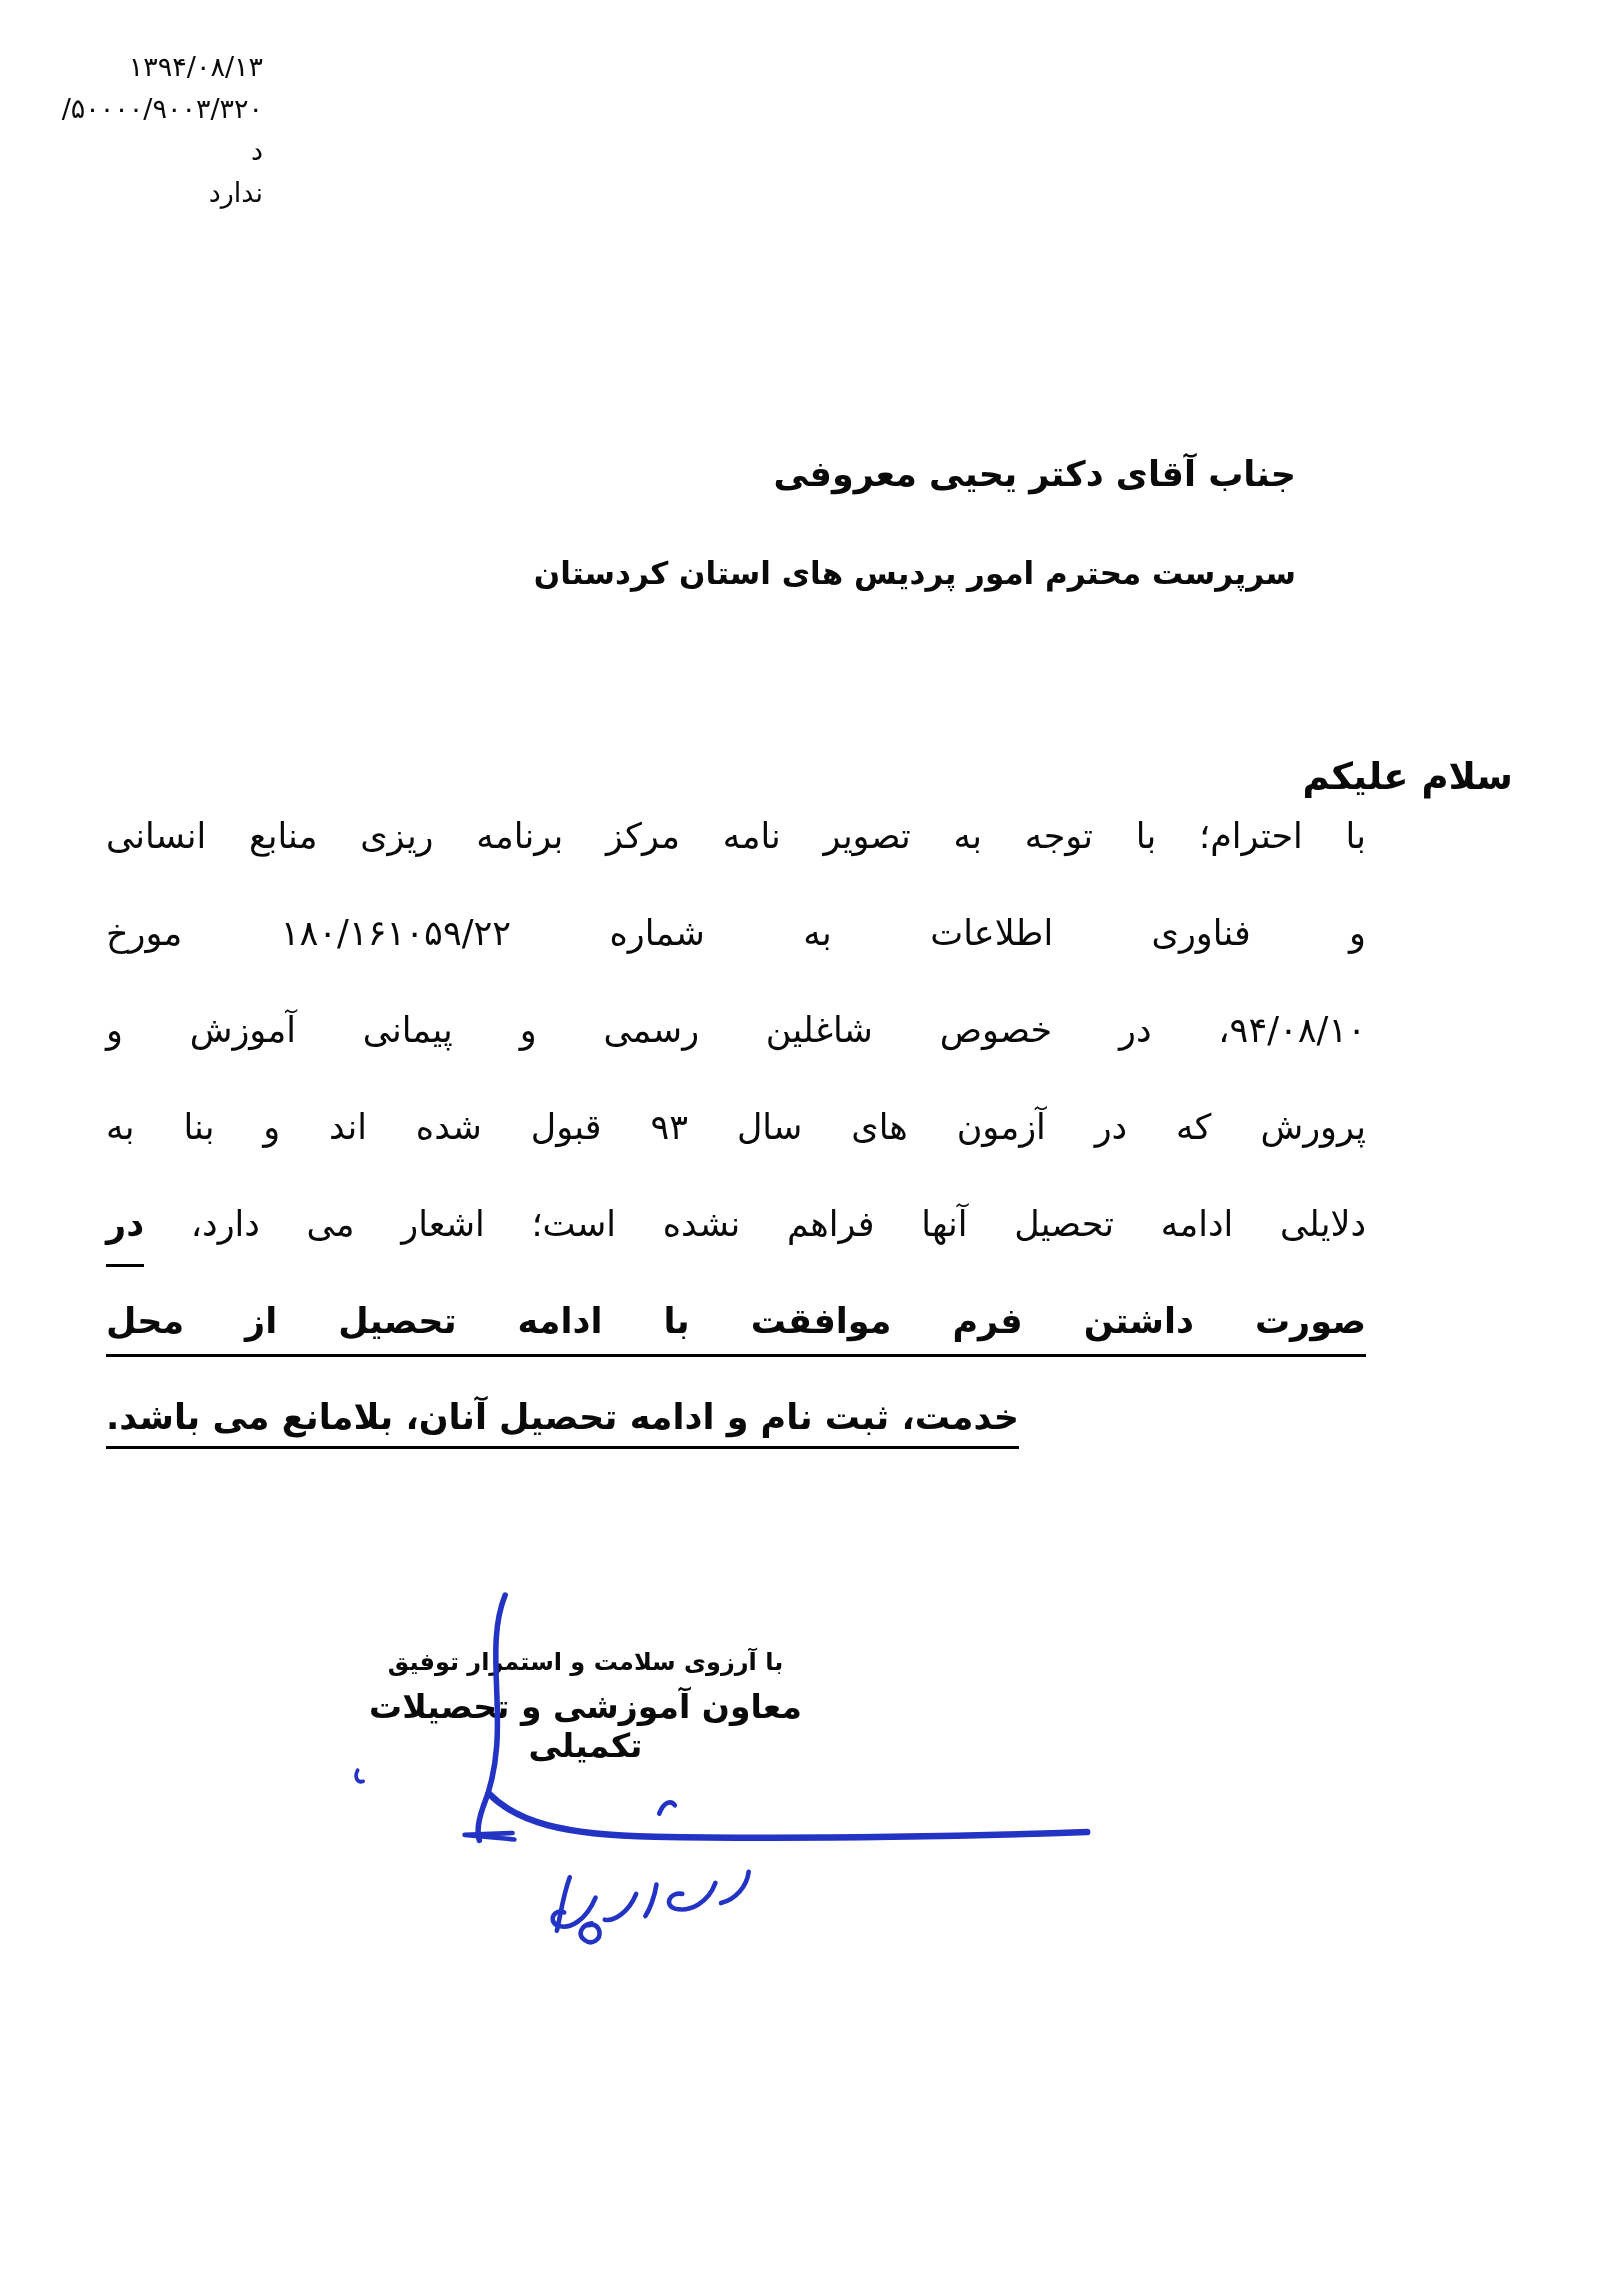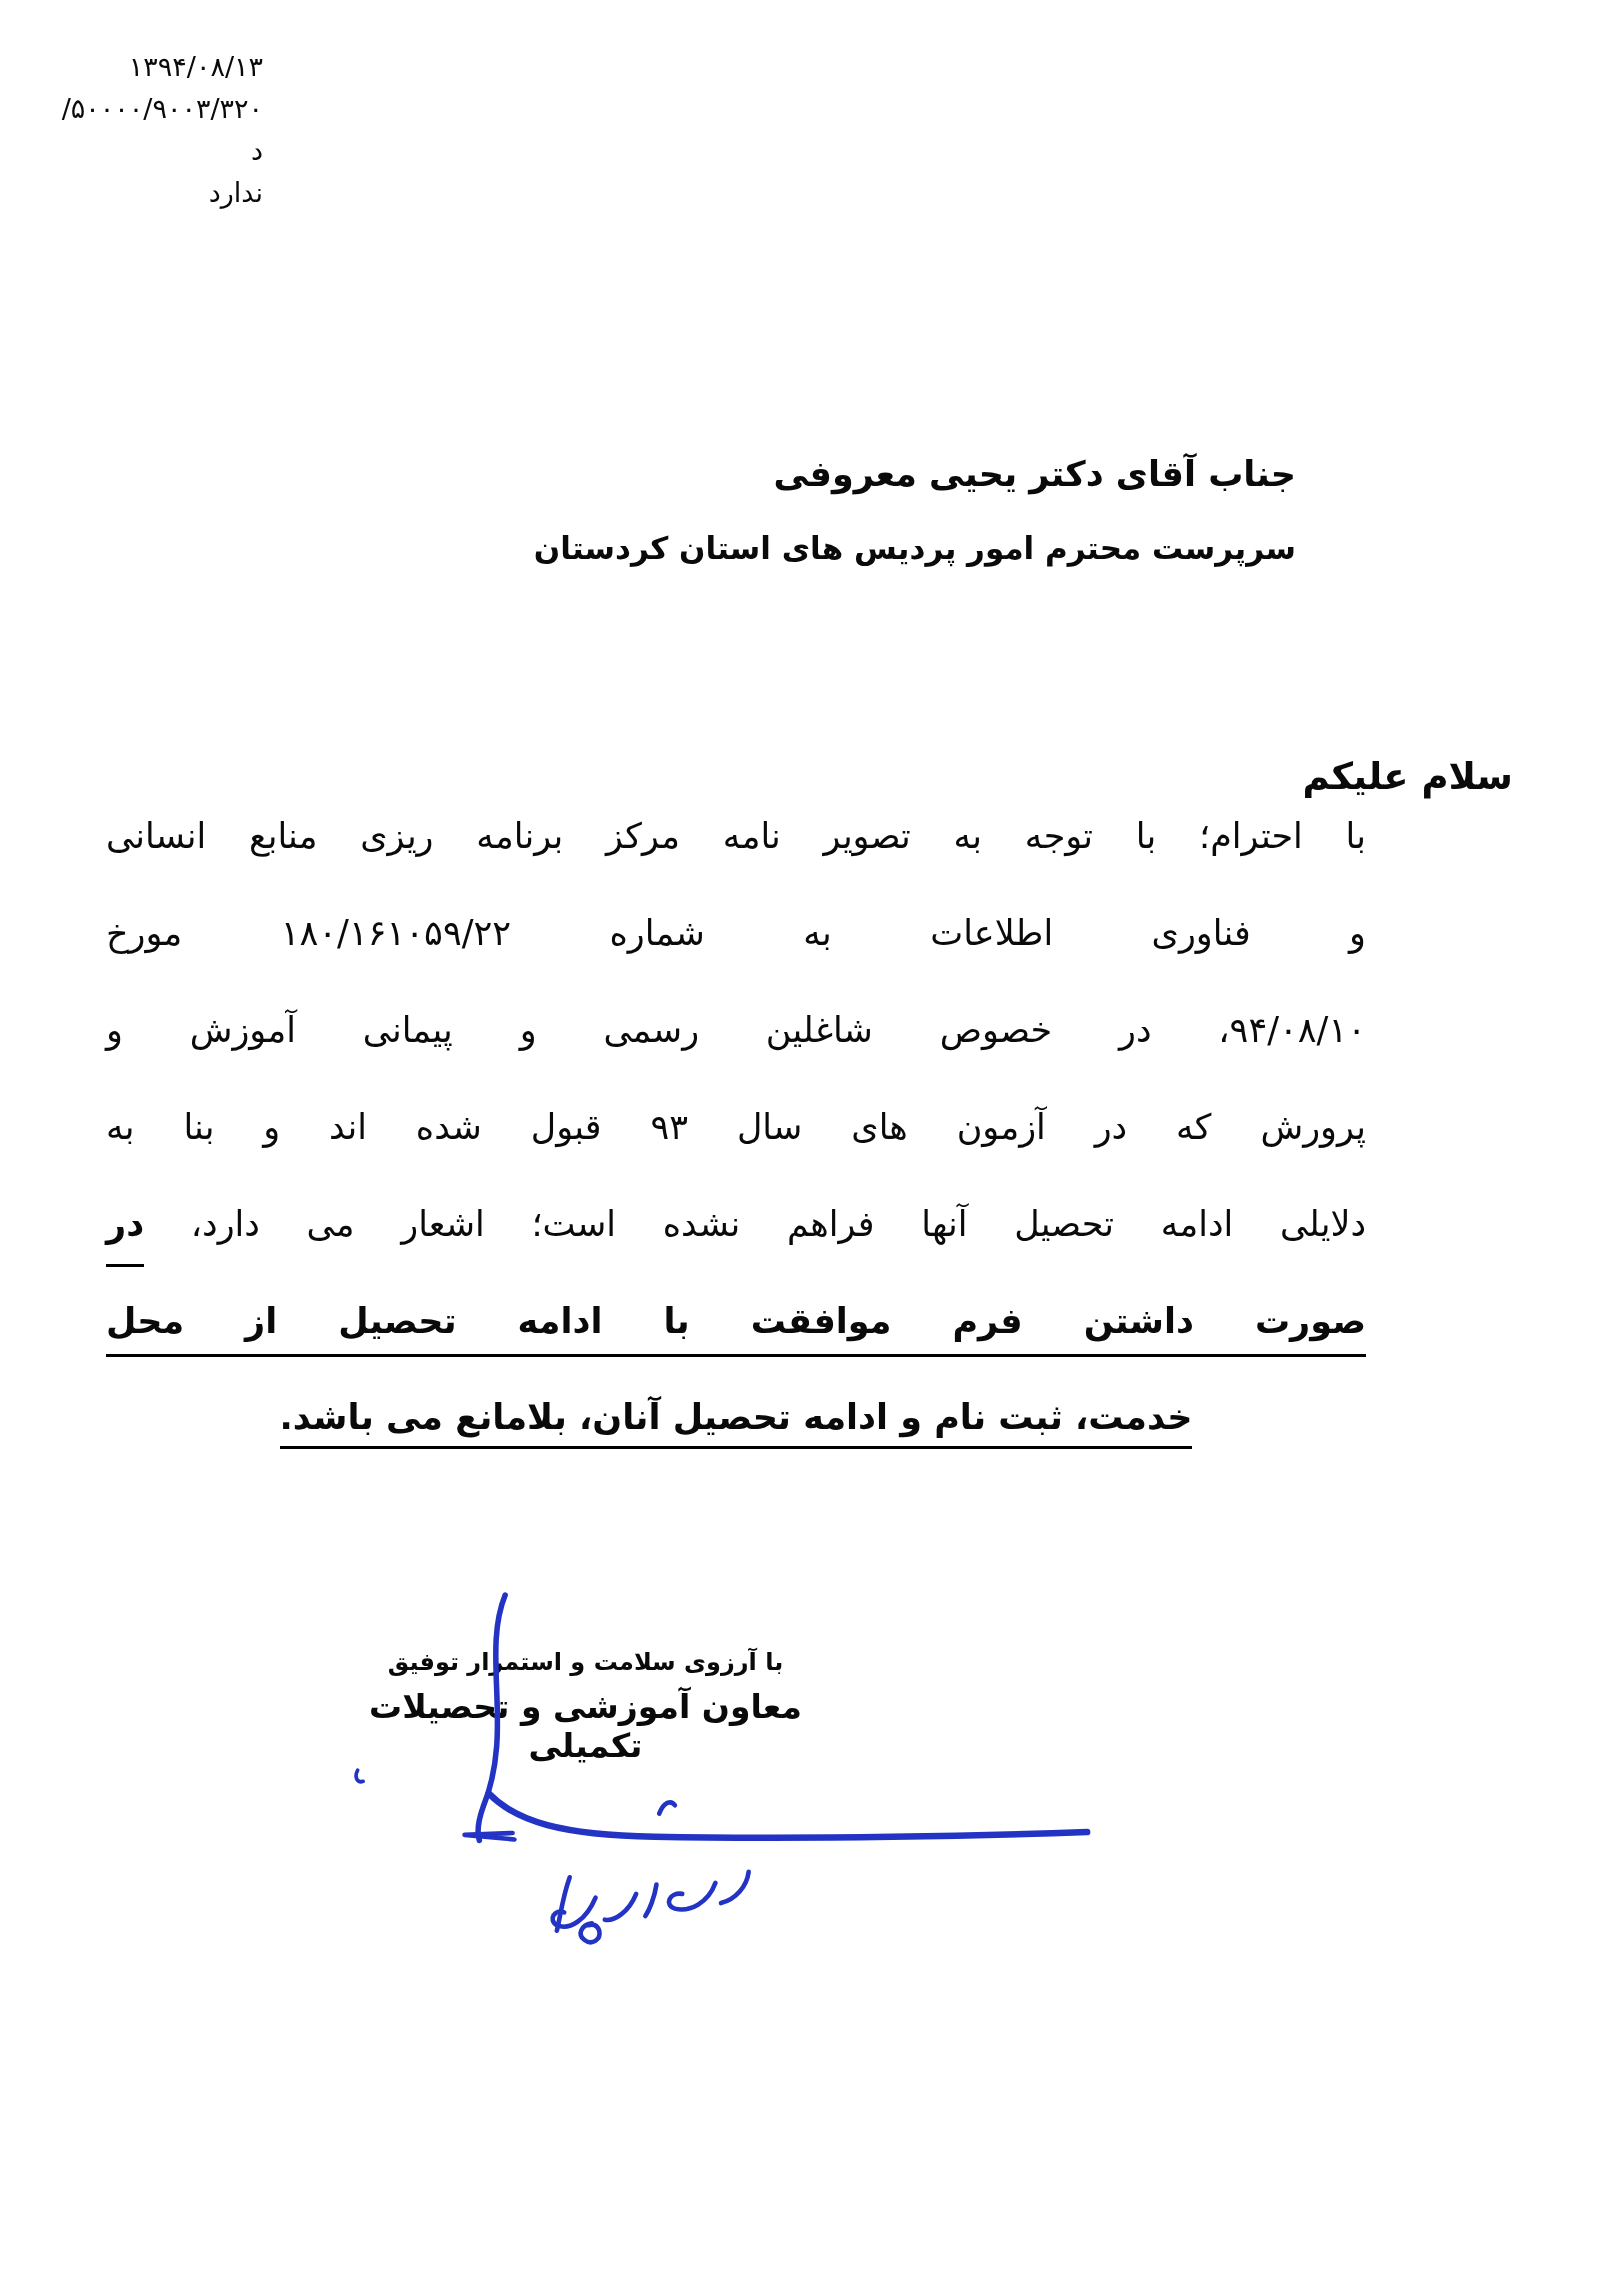--- a/index.html
+++ b/index.html
@@ -12,34 +12,34 @@
   .meta {
     position:absolute; top:46px; left:65px; width:198px;
     direction:rtl; text-align:right; font-size:27px; line-height:42px;
   }
 
   
   .recipient {
     position:absolute; top:454px; right:317px;
     direction:rtl; text-align:right; font-weight:bold;
   }
-  .recipient-name  { font-size:35px; margin-bottom:36px; }
+  .recipient-name  { font-size:35px; margin-bottom:61px; }
   .recipient-title { font-size:31px; }
 
   .salutation {
     position:absolute; top:755px; right:100px;
     direction:rtl; font-size:37px; font-weight:bold;
   }
 
   
   .body-block {
     position:absolute; top:814px; left:106px; width:1260px;
     direction:rtl; font-size:35px;
   }
-  .bline { line-height:44px; margin-bottom:53px; text-align:center; }
+  .bline { line-height:44px; margin-bottom:53px; text-align:left; }
   .j     { text-align:justify; text-align-last:justify; }
   .b     { font-weight:bold; }
   .u-full { border-bottom:3.7px solid #000; padding-bottom:11px; margin-bottom:38px; }
   .emph   { font-weight:bold; border-bottom:3.7px solid #000; padding-bottom:20px; }
   .u-inline { border-bottom:3.7px solid #000; padding-bottom:9.2px; }
 
   
   .sig-block {
     position:absolute; top:1648px; left:355px; width:461px;
     direction:rtl; text-align:center; font-weight:bold;

